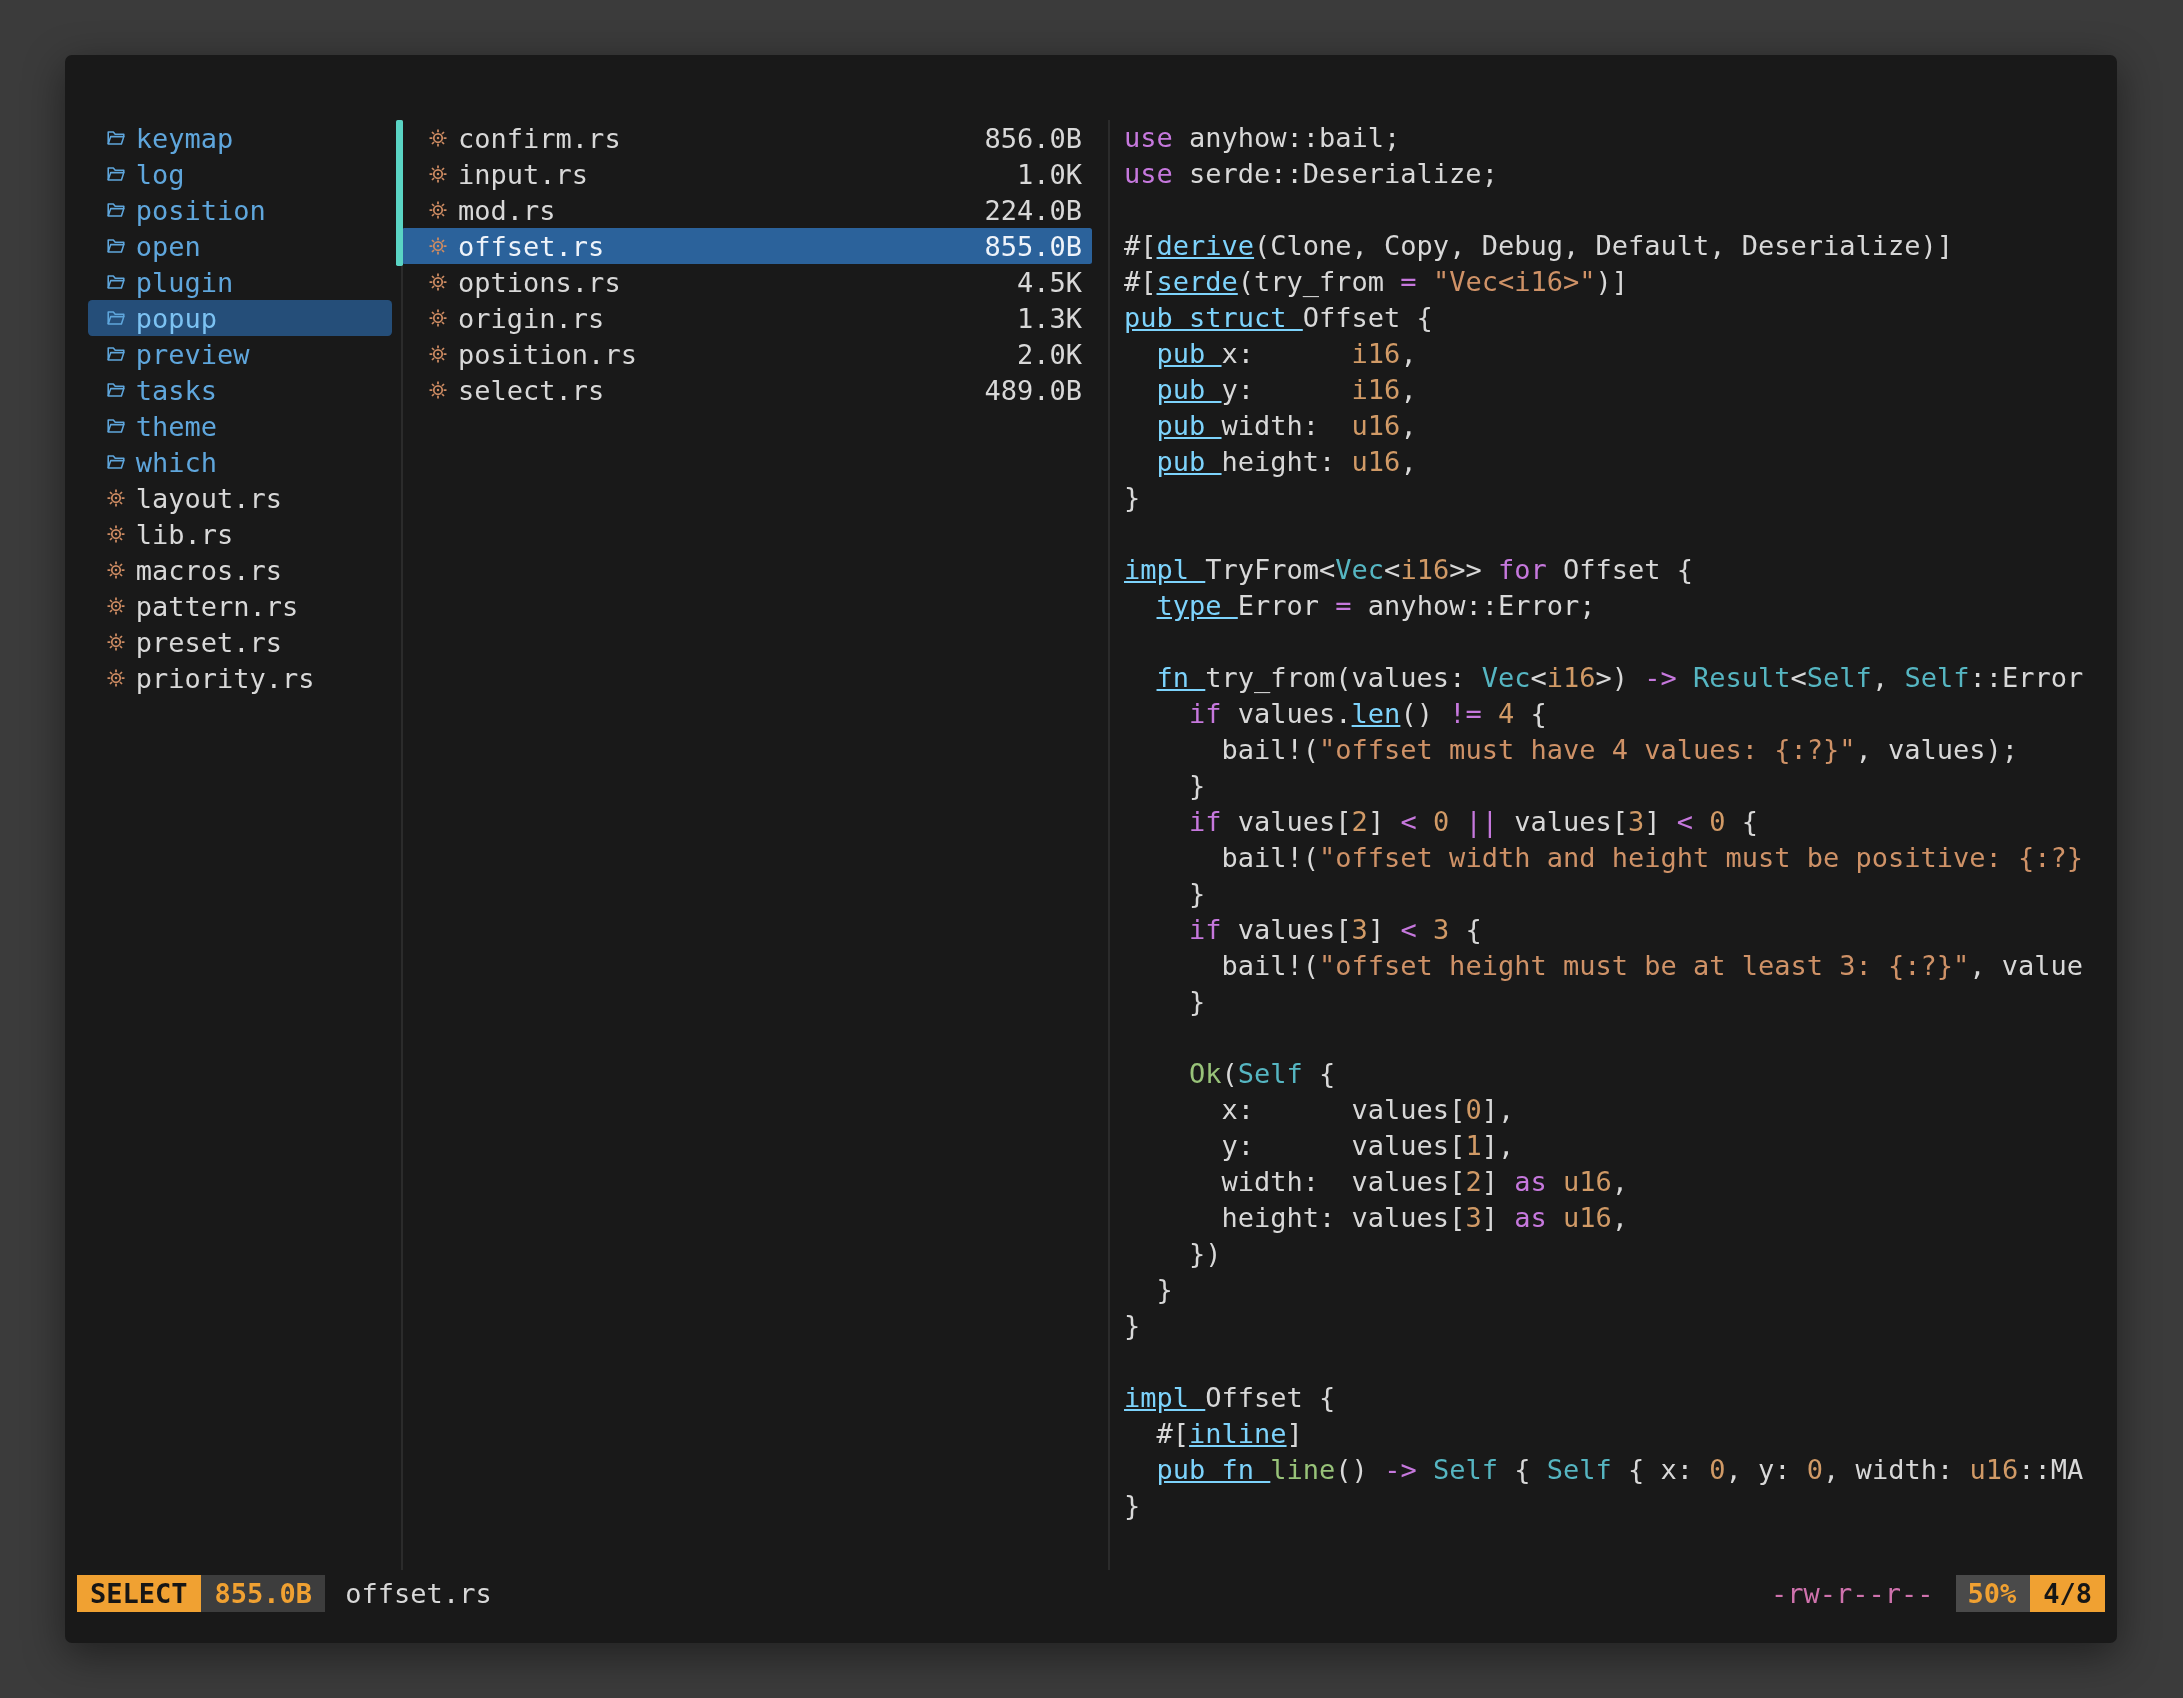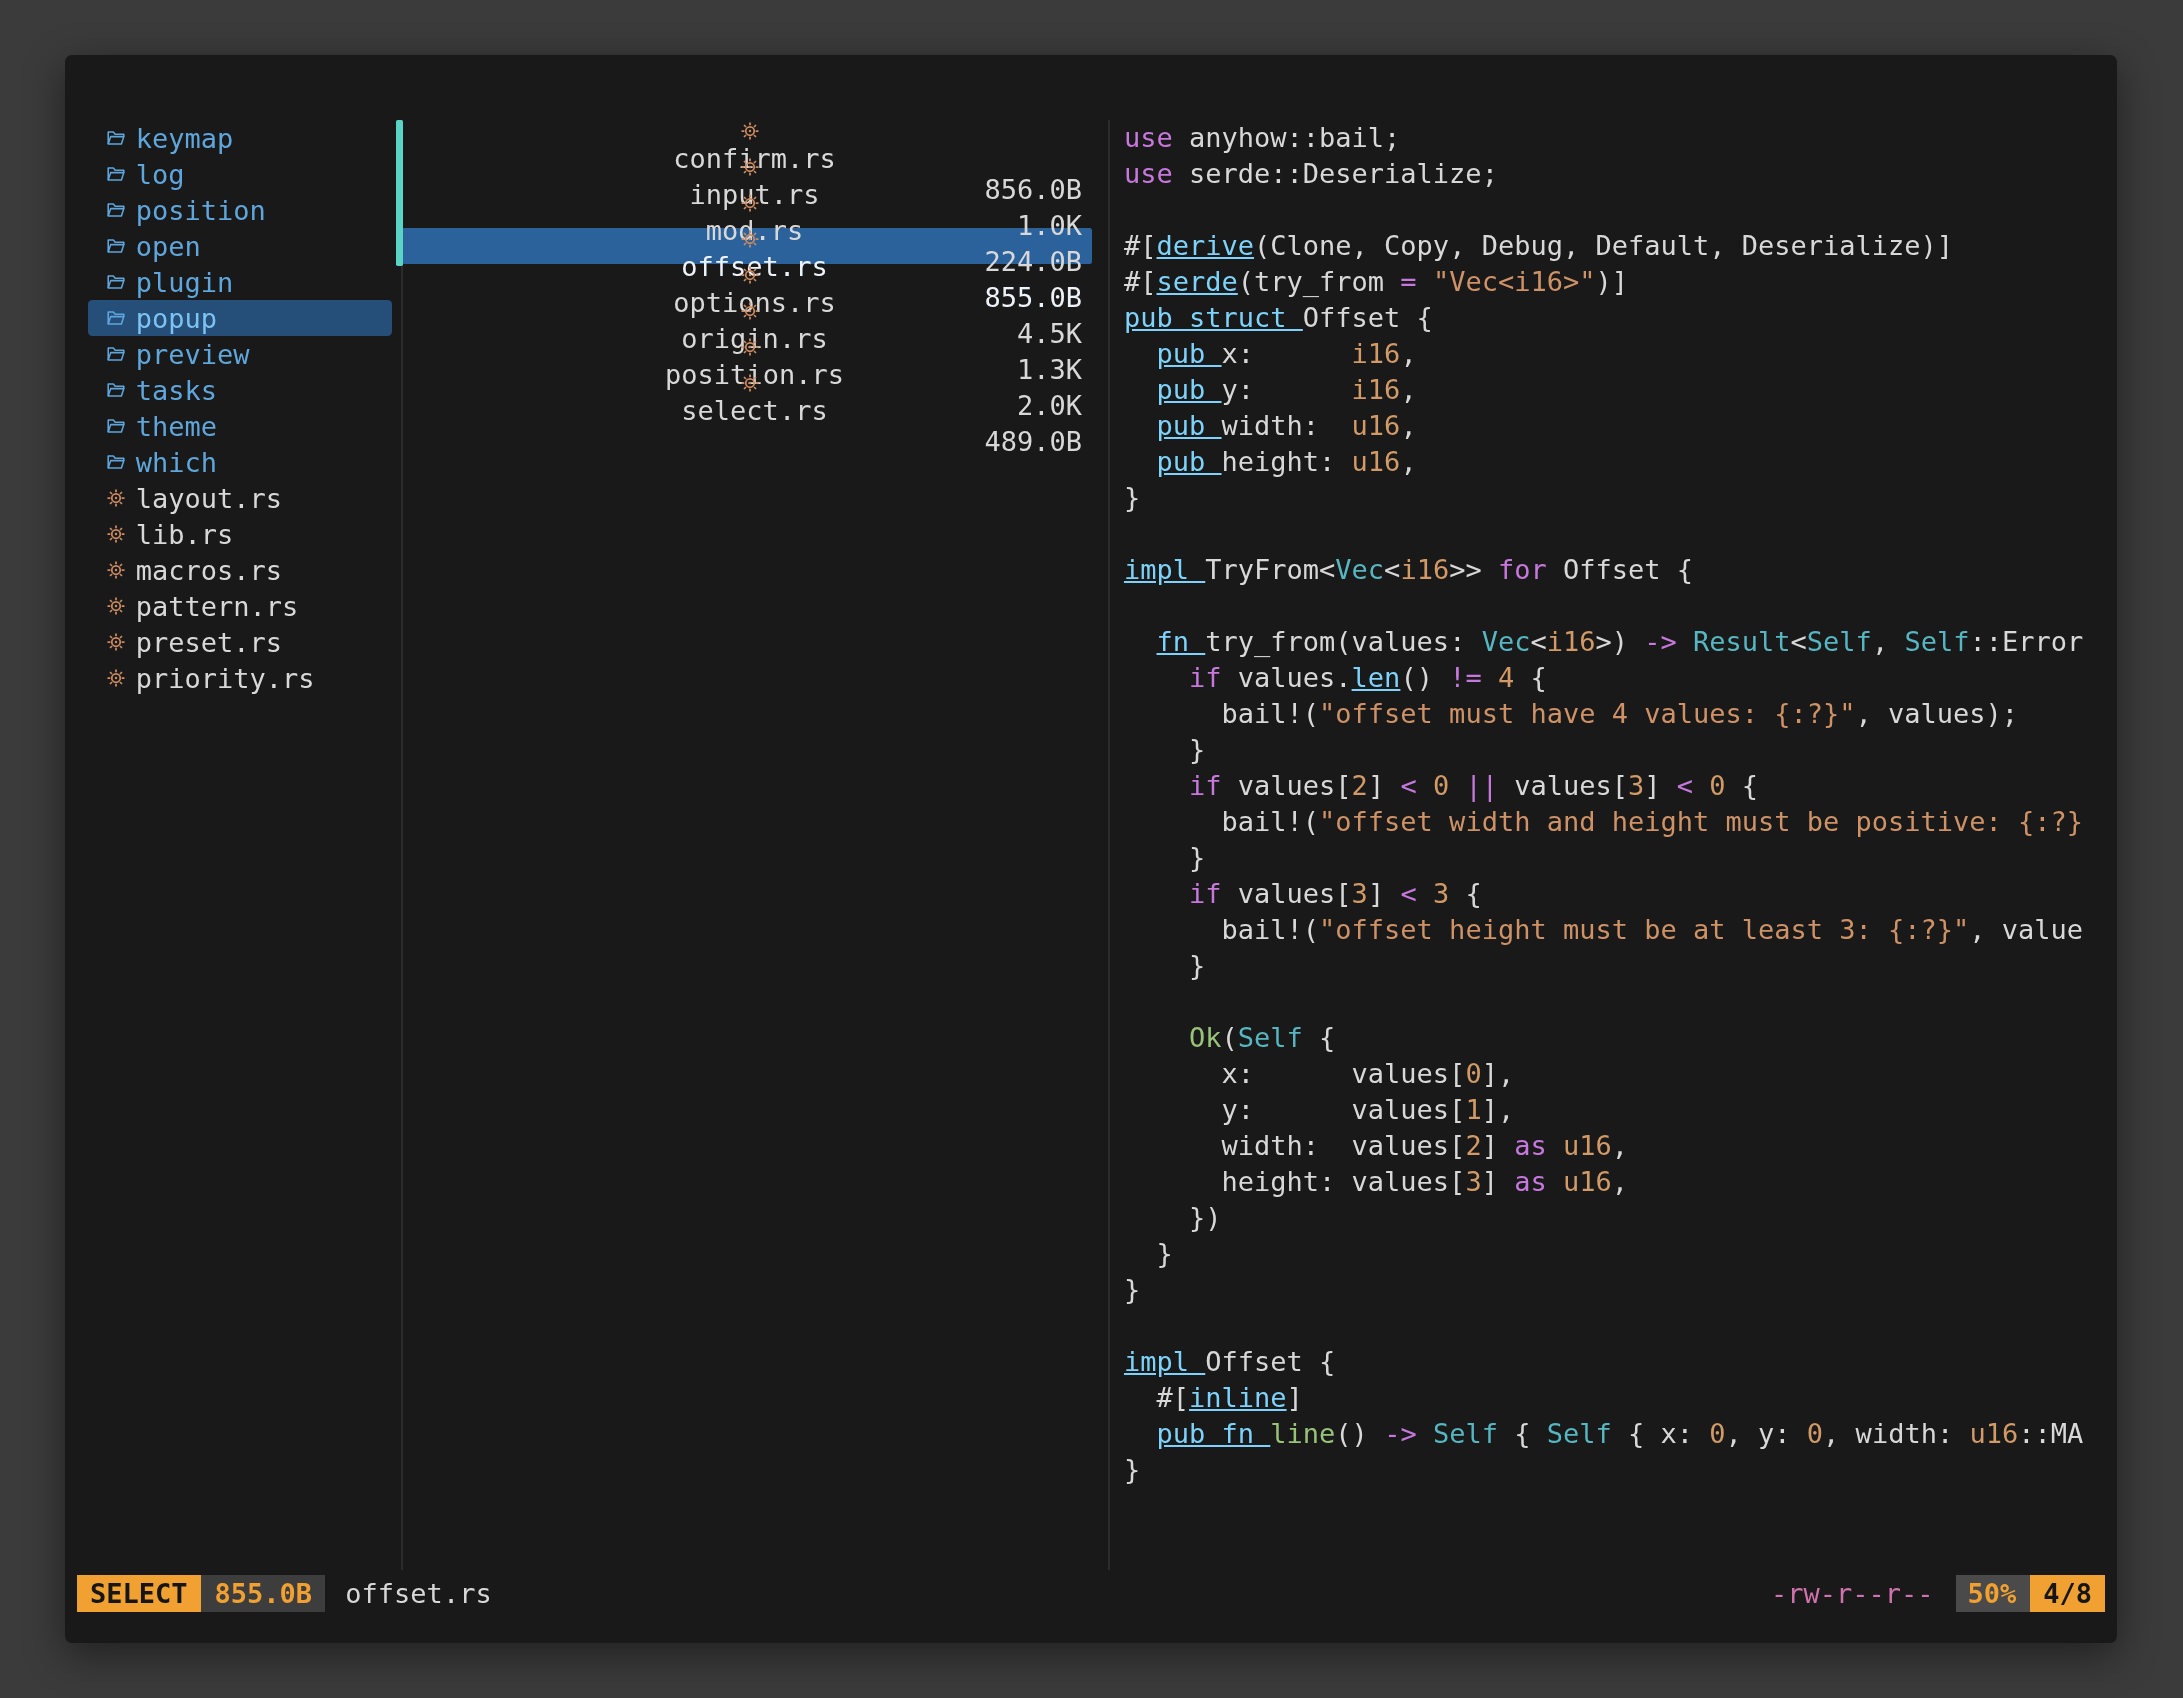--- a/index.html
+++ b/index.html
@@ -38,21 +38,21 @@
   .side-row.active{background:#254e79;}
   .side-row.active .dirname{color:#7cc2f2;}
   .dirname{color:#5fa6dc;}
   .filename{color:#d8d8d8;}
 
   .icon{width:22.7px;height:22.7px;display:inline-flex;align-items:center;justify-content:center;margin-right:8.4px;flex:none;}
   .icon svg{display:block;}
   .folder{color:#5fa6dc;}
   .rust{color:#cd8b62;}
 
-  .cur-row{padding:0 10px 0 25px;border-radius:2.5px;flex-direction:column;}
+  .cur-row{padding:0 10px 0 25px;border-radius:2.5px;}
   .cur-row.cursor{background:#2b629b;}
   .cur-row.cursor .filename,.cur-row.cursor .size{color:#eef3fa;}
   .size{margin-left:auto;white-space:pre;}
   .label{white-space:pre;}
 
   .code-line{height:36px;line-height:36px;white-space:pre;overflow:hidden;}
   .tk-f{color:#d8d8d8;}
   .tk-k{color:#c678dd;}
   .tk-b{color:#7dd3fc;text-decoration:underline;}
   .tk-c{color:#56b6c2;}
@@ -334,20 +334,21 @@
       <div class="code-line"><span class="tk-f">#[</span><span class="tk-b">derive</span><span class="tk-f">(Clone, Copy, Debug, Default, Deserialize)]</span></div>
       <div class="code-line"><span class="tk-f">#[</span><span class="tk-b">serde</span><span class="tk-f">(try_from </span><span class="tk-k">= </span><span class="tk-s">"Vec&lt;i16&gt;"</span><span class="tk-f">)]</span></div>
       <div class="code-line"><span class="tk-b">pub struct </span><span class="tk-f">Offset {</span></div>
       <div class="code-line"><span class="tk-f">  </span><span class="tk-b">pub </span><span class="tk-f">x:      </span><span class="tk-o">i16</span><span class="tk-f">,</span></div>
       <div class="code-line"><span class="tk-f">  </span><span class="tk-b">pub </span><span class="tk-f">y:      </span><span class="tk-o">i16</span><span class="tk-f">,</span></div>
       <div class="code-line"><span class="tk-f">  </span><span class="tk-b">pub </span><span class="tk-f">width:  </span><span class="tk-o">u16</span><span class="tk-f">,</span></div>
       <div class="code-line"><span class="tk-f">  </span><span class="tk-b">pub </span><span class="tk-f">height: </span><span class="tk-o">u16</span><span class="tk-f">,</span></div>
       <div class="code-line"><span class="tk-f">}</span></div>
       <div class="code-line">&nbsp;</div>
       <div class="code-line"><span class="tk-b">impl </span><span class="tk-f">TryFrom&lt;</span><span class="tk-c">Vec</span><span class="tk-f">&lt;</span><span class="tk-o">i16</span><span class="tk-f">&gt;&gt; </span><span class="tk-k">for </span><span class="tk-f">Offset {</span></div>
+      <div class="code-line"><span class="tk-f">  </span><span class="tk-b">type </span><span class="tk-f">Error </span><span class="tk-k">= </span><span class="tk-f">anyhow::Error;</span></div>
       <div class="code-line">&nbsp;</div>
       <div class="code-line"><span class="tk-f">  </span><span class="tk-b">fn </span><span class="tk-f">try_from(values: </span><span class="tk-c">Vec</span><span class="tk-f">&lt;</span><span class="tk-o">i16</span><span class="tk-f">&gt;) </span><span class="tk-k">-&gt; </span><span class="tk-c">Result</span><span class="tk-f">&lt;</span><span class="tk-c">Self</span><span class="tk-f">, </span><span class="tk-c">Self</span><span class="tk-f">::Error</span></div>
       <div class="code-line"><span class="tk-f">    </span><span class="tk-k">if </span><span class="tk-f">values.</span><span class="tk-b">len</span><span class="tk-f">() </span><span class="tk-k">!= </span><span class="tk-o">4</span><span class="tk-f"> {</span></div>
       <div class="code-line"><span class="tk-f">      bail!(</span><span class="tk-s">"offset must have 4 values: {:?}"</span><span class="tk-f">, values);</span></div>
       <div class="code-line"><span class="tk-f">    }</span></div>
       <div class="code-line"><span class="tk-f">    </span><span class="tk-k">if </span><span class="tk-f">values[</span><span class="tk-o">2</span><span class="tk-f">] </span><span class="tk-k">&lt; </span><span class="tk-o">0</span><span class="tk-f"> </span><span class="tk-k">|| </span><span class="tk-f">values[</span><span class="tk-o">3</span><span class="tk-f">] </span><span class="tk-k">&lt; </span><span class="tk-o">0</span><span class="tk-f"> {</span></div>
       <div class="code-line"><span class="tk-f">      bail!(</span><span class="tk-s">"offset width and height must be positive: {:?}</span></div>
       <div class="code-line"><span class="tk-f">    }</span></div>
       <div class="code-line"><span class="tk-f">    </span><span class="tk-k">if </span><span class="tk-f">values[</span><span class="tk-o">3</span><span class="tk-f">] </span><span class="tk-k">&lt; </span><span class="tk-o">3</span><span class="tk-f"> {</span></div>
       <div class="code-line"><span class="tk-f">      bail!(</span><span class="tk-s">"offset height must be at least 3: {:?}"</span><span class="tk-f">, value</span></div>

